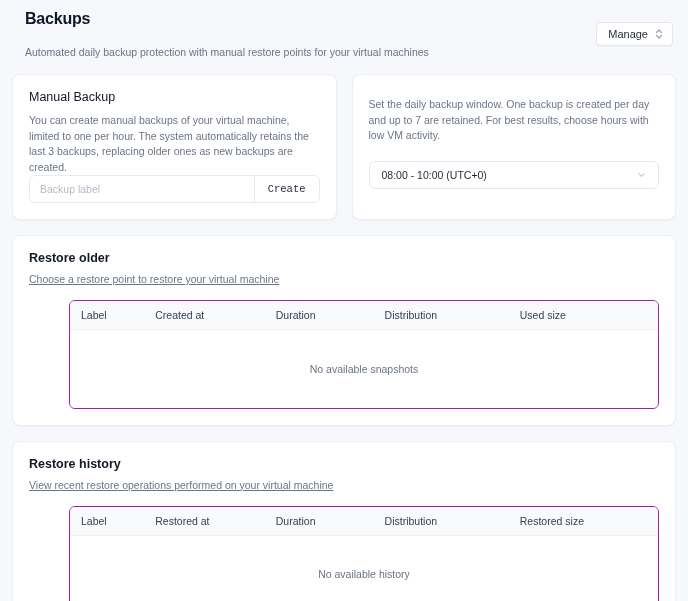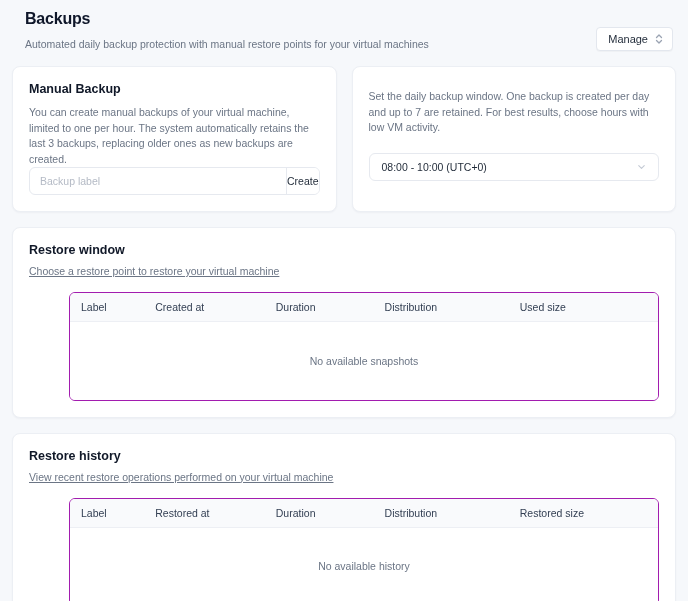--- a/index.html
+++ b/index.html
@@ -11,37 +11,37 @@
     font-family: "Liberation Sans", sans-serif;
     color: #111827;
     overflow: hidden;
   }
 
   .page { padding: 0 12px; }
 
   
   .page-header {
     display: flex;
-    align-items: flex-end;
+    align-items: center;
     justify-content: space-between;
     padding: 9px 0 0 13px;
   }
   .page-title {
     font-size: 16px;
     font-weight: bold;
     letter-spacing: -0.2px;
     line-height: 20px;
     margin: 0;
     color: #0f172a;
   }
   .page-subtitle {
     font-size: 10.5px;
     color: #6b7585;
     line-height: 14px;
-    margin: 8px 0 0 0;
+    margin: 16px 0 0 0;
   }
   .manage-btn {
     display: flex;
     align-items: center;
     gap: 7px;
     background: #ffffff;
     border: 1px solid #e3e7ee;
     border-radius: 4px;
     padding: 5px 9px 5px 11px;
     font-size: 11px;
@@ -66,21 +66,21 @@
   }
   .top-row {
     display: flex;
     gap: 15px;
     margin-top: 15px;
   }
   .top-row .card { flex: 1 1 0; padding: 14px 16px 16px 16px; }
 
   .card-title {
     font-size: 12.5px;
-    font-weight: bold;
+    font-weight: normal;
     color: #101828;
     margin: 0;
     line-height: 16px;
   }
   .card-desc {
     font-size: 10.5px;
     color: #6b7585;
     line-height: 15.5px;
     margin: 8px 0 0 0;
   }
@@ -102,23 +102,23 @@
     font-family: "Liberation Sans", sans-serif;
     color: #1f2937;
     background: transparent;
     min-width: 0;
   }
   .input-group input::placeholder { color: #b4bac5; }
   .create-btn {
     border: 0;
     border-left: 1px solid #e6e9ef;
     background: #fff;
-    padding: 7px 0;
-    font-size: 10.5px;
-    font-family: Liberation Sans, sans-serif;
+    padding: 7px 13px;
+    font-size: 10.5px;
+    font-family: Liberation Mono, monospace;
     color: #1f2937;
     cursor: pointer;
     white-space: nowrap;
   }
 
   
   .select-box {
     display: flex;
     align-items: center;
     justify-content: space-between;
@@ -220,21 +220,21 @@
       <div class="select-box">
         <span class="select-value">08:00 - 10:00 (UTC+0)</span>
         <svg class="chev-down" viewBox="0 0 12 12" fill="none" stroke="currentColor" stroke-width="1.2" stroke-linecap="round" stroke-linejoin="round">
           <path d="M3 5 L6 8 L9 5"></path>
         </svg>
       </div>
     </div>
   </div>
 
   <div class="card section">
-    <h2 class="section-title">Restore window</h2>
+    <h2 class="section-title">Restore older</h2>
     <p class="section-desc">Choose a restore point to restore your virtual machine</p>
 
     <div class="table-wrap">
       <table>
         <thead>
           <tr>
             <th class="col-label">Label</th>
             <th class="col-b">Created at</th>
             <th class="col-c">Duration</th>
             <th class="col-d">Distribution</th>

